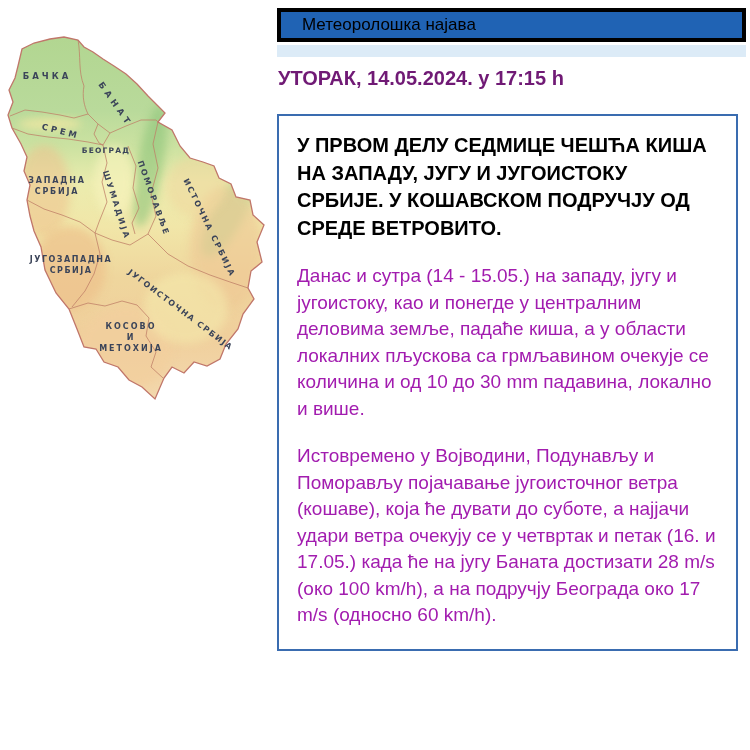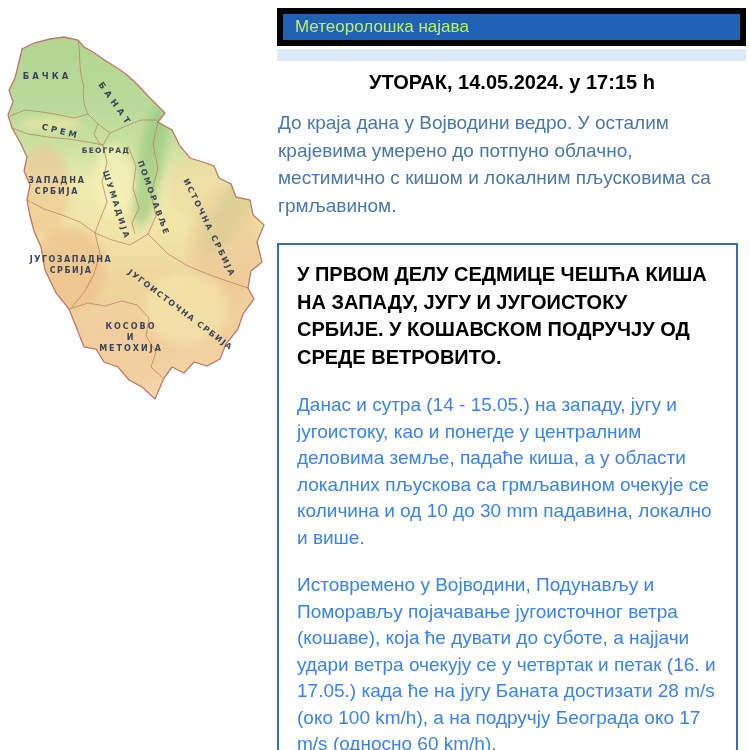--- a/index.html
+++ b/index.html
@@ -11,44 +11,44 @@
   
   .map-wrap{position:absolute;left:0;top:16px;width:270px;height:390px;}
   .map-wrap svg{display:block;}
   .region-label{
     font-family:"DejaVu Sans","Liberation Sans",sans-serif;
     font-weight:bold;fill:#3b4459;
   }
   
   .content{position:absolute;left:277px;top:8px;width:469px;}
   .header-bar{
-    background:#2063b4;border:6px solid #000000;
-    color:#bef264;font-size:17px;line-height:23px;
-    padding:1px 6px 2px 12px;box-sizing:border-box;width:469px;
+    background:#2063b4;border:4px solid #000000;
+    color:#000000;font-size:17px;line-height:23px;
+    padding:1px 6px 2px 21px;box-sizing:border-box;width:469px;
   }
   .subheader-strip{
     margin-top:3px;height:12px;width:469px;background:#dcebf7;
   }
   .date-heading{
-    margin:10px 0 0 1px;font-size:20px;font-weight:bold;color:#000000;text-align:center;
+    margin:10px 0 0 1px;font-size:20px;font-weight:bold;color:#701a75;
   }
   .intro{
     margin:15px 0 0 1px;width:440px;
     font-size:19px;line-height:27.5px;color:#4a77ad;
   }
   .warning-box{
     margin-top:24px;width:461px;box-sizing:border-box;
     border:2px solid #3a6cb0;background:#ffffff;
     padding:16px 18px 20px 18px;
   }
   .warning-headline{
     margin:0;font-size:20px;line-height:27.5px;font-weight:bold;color:#000000;
   }
   .warning-par{
-    margin:21px 0 0 0;font-size:19px;line-height:26.5px;color:#3b82f6;
+    margin:21px 0 0 0;font-size:19px;line-height:26.5px;color:#a21caf;
   }
 </style>
 </head>
 <body>
 
 <div class="map-wrap">
   <svg width="270" height="390" viewBox="0 0 270 390">
     <defs>
       <linearGradient id="terrain" x1="0" y1="22" x2="0" y2="385" gradientUnits="userSpaceOnUse">
         <stop offset="0" stop-color="#b2d691"></stop>
@@ -133,21 +133,20 @@
 <div class="content">
 
   <div class="header-bar">
     <span>Метеоролошка најава</span>
   </div>
 
   <div class="subheader-strip"></div>
 
   <div class="date-heading">УТОРАК, 14.05.2024. у 17:15 h</div>
 
-  <p class="intro">До краја дана у Војводини ведро. У осталим крајевима умерено до потпуно облачно, местимично с кишом и локалним пљусковима са грмљавином.</p>
 
   <div class="warning-box">
     <p class="warning-headline">У ПРВОМ ДЕЛУ СЕДМИЦЕ ЧЕШЋА КИША НА ЗАПАДУ, ЈУГУ И ЈУГОИСТОКУ СРБИЈЕ. У КОШАВСКОМ ПОДРУЧЈУ ОД СРЕДЕ ВЕТРОВИТО.</p>
     <p class="warning-par">Данас и сутра (14 - 15.05.) на западу, југу и југоистоку, као и понегде у централним деловима земље, падаће киша, а у области локалних пљускова са грмљавином очекује се количина и од 10 до 30 mm падавина, локално и више.</p>
     <p class="warning-par">Истовремено у Војводини, Подунављу и Поморављу појачавање југоисточног ветра (кошаве), која ће дувати до суботе, а најјачи удари ветра очекују се у четвртак и петак (16. и 17.05.) када ће на југу Баната достизати 28 m/s (око 100 km/h), а на подручју Београда око 17 m/s (односно 60 km/h).</p>
   </div>
 
 </div>
 
 </body></html>

